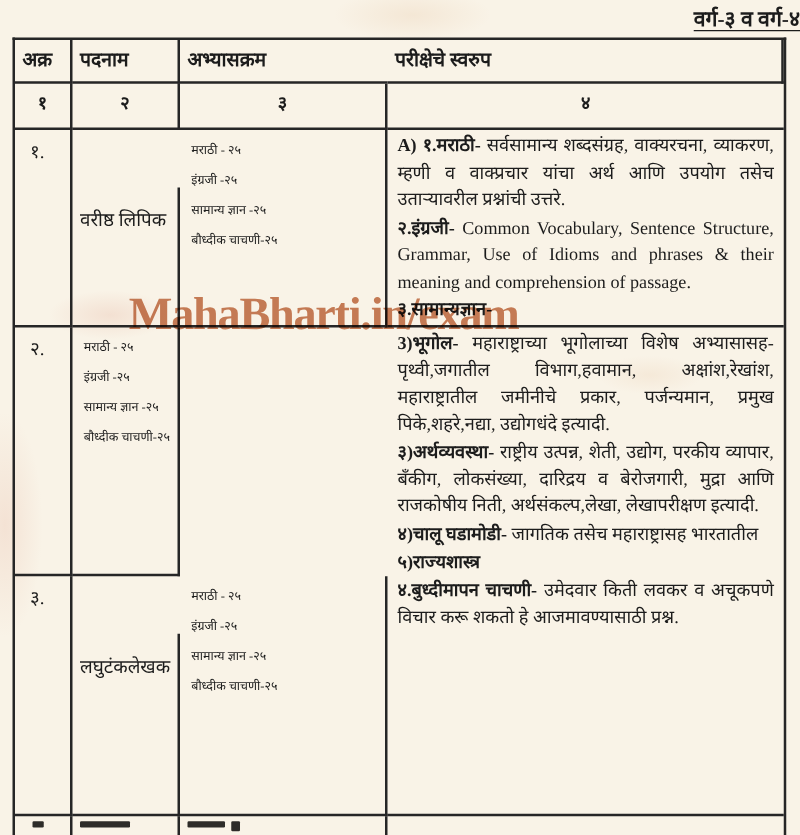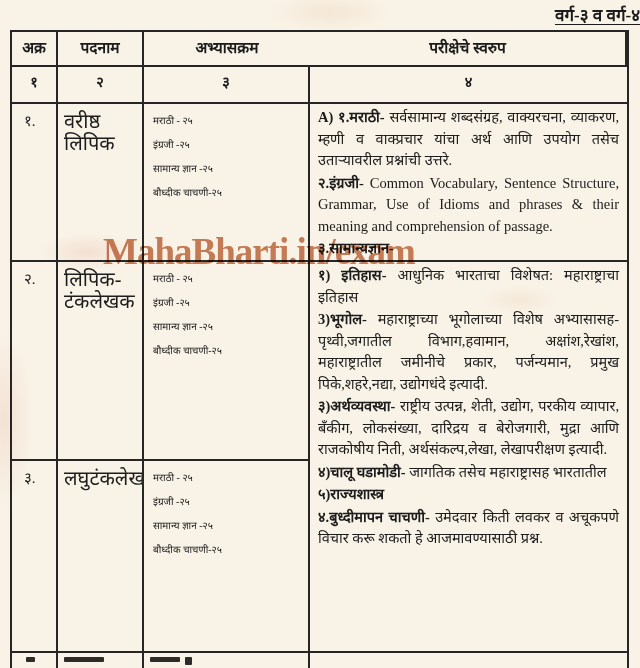--- a/index.html
+++ b/index.html
@@ -25,24 +25,24 @@
     box-sizing:border-box;border:2px solid #262626;border-bottom:none;
     display:grid;
     grid-template-columns:46px 86px 166px 1fr;
     grid-template-rows:35px 37px 158px 199px 192px 1fr;
     background:transparent;
   }
   .c{box-sizing:border-box;border-right:2px solid #262626;border-bottom:2px solid #262626;
      padding:3px 6px;overflow:hidden;}
   .c.last{border-right:none;}
   .c.nobot{border-bottom:none;}
-  .hdr{font-weight:700;font-size:15.5px;text-align:center;padding-top:4px;}
+  .hdr{font-weight:700;font-size:15.5px;padding-top:4px;}
   .num{font-weight:700;font-size:14.5px;text-align:center;padding-top:4px;}
   .sr{font-size:15px;padding-left:12px;padding-top:6px;}
-  .post{font-size:20px;padding-top:6px;line-height:22px;}
+  .post{font-size:15px;padding-top:16px;line-height:22px;margin-top:46px;}
   .exam{font-size:10px;line-height:24px;padding-top:5px;padding-left:9px;}
   .syl{font-size:14.5px;line-height:21.5px;text-align:justify;padding:3px 8px;}
   .syl p{margin:0 0 1px 0;}
   .syl .lbl{font-weight:700;}
   .merged{grid-column:4;grid-row:4 / span 2;}
   .watermark{
     position:absolute;left:103px;top:230px;z-index:6;
     font-family:"Liberation Serif",serif;font-weight:700;font-size:37px;
     letter-spacing:-1px;color:#c9805c;mix-blend-mode:multiply;
     white-space:nowrap;pointer-events:none;
@@ -80,33 +80,28 @@
       <div>सामान्य ज्ञान -२५</div>
       <div>बौध्दीक चाचणी-२५</div>
     </div>
   <div class="c syl last">
       <p><span class="lbl">A) १.मराठी-</span> <span>सर्वसामान्य शब्दसंग्रह, वाक्यरचना, व्याकरण, म्हणी व वाक्प्रचार यांचा अर्थ आणि उपयोग तसेच उताऱ्यावरील प्रश्नांची उत्तरे.</span></p>
       <p><span class="lbl">२.इंग्रजी-</span> <span>Common Vocabulary, Sentence Structure, Grammar, Use of Idioms and phrases &amp; their meaning and comprehension of passage.</span></p>
       <p><span class="lbl">३.सामान्यज्ञान-</span> <span></span></p>
     </div>
 
   <div class="c sr">२.</div>
-  <div class="c post">
-      <div>लिपिक-</div>
-      <div>टंकलेखक</div>
-    </div>
   <div class="c exam">
       <div>मराठी - २५</div>
       <div>इंग्रजी -२५</div>
       <div>सामान्य ज्ञान -२५</div>
       <div>बौध्दीक चाचणी-२५</div>
     </div>
 
   <div class="c syl last merged">
-      <p><span class="lbl">१) इतिहास-</span> <span>आधुनिक भारताचा विशेषत: महाराष्ट्राचा इतिहास</span></p>
       <p><span class="lbl">3)भूगोल-</span> <span>महाराष्ट्राच्या भूगोलाच्या विशेष अभ्यासासह- पृथ्वी,जगातील विभाग,हवामान, अक्षांश,रेखांश, महाराष्ट्रातील जमीनीचे प्रकार, पर्जन्यमान, प्रमुख पिके,शहरे,नद्या, उद्योगधंदे इत्यादी.</span></p>
       <p><span class="lbl">३)अर्थव्यवस्था-</span> <span>राष्ट्रीय उत्पन्न, शेती, उद्योग, परकीय व्यापार, बँकीग, लोकसंख्या, दारिद्रय व बेरोजगारी, मुद्रा आणि राजकोषीय निती, अर्थसंकल्प,लेखा, लेखापरीक्षण इत्यादी.</span></p>
       <p><span class="lbl">४)चालू घडामोडी-</span> <span>जागतिक तसेच महाराष्ट्रासह भारतातील</span></p>
       <p><span class="lbl">५)राज्यशास्त्र</span> <span></span></p>
       <p><span class="lbl">४.बुध्दीमापन चाचणी-</span> <span>उमेदवार किती लवकर व अचूकपणे विचार करू शकतो हे आजमावण्यासाठी प्रश्न.</span></p>
     </div>
 
   <div class="c sr" style="grid-row:5;grid-column:1;">३.</div>
   <div class="c post" style="grid-row:5;grid-column:2;">
       <div>लघुटंकलेखक</div>

